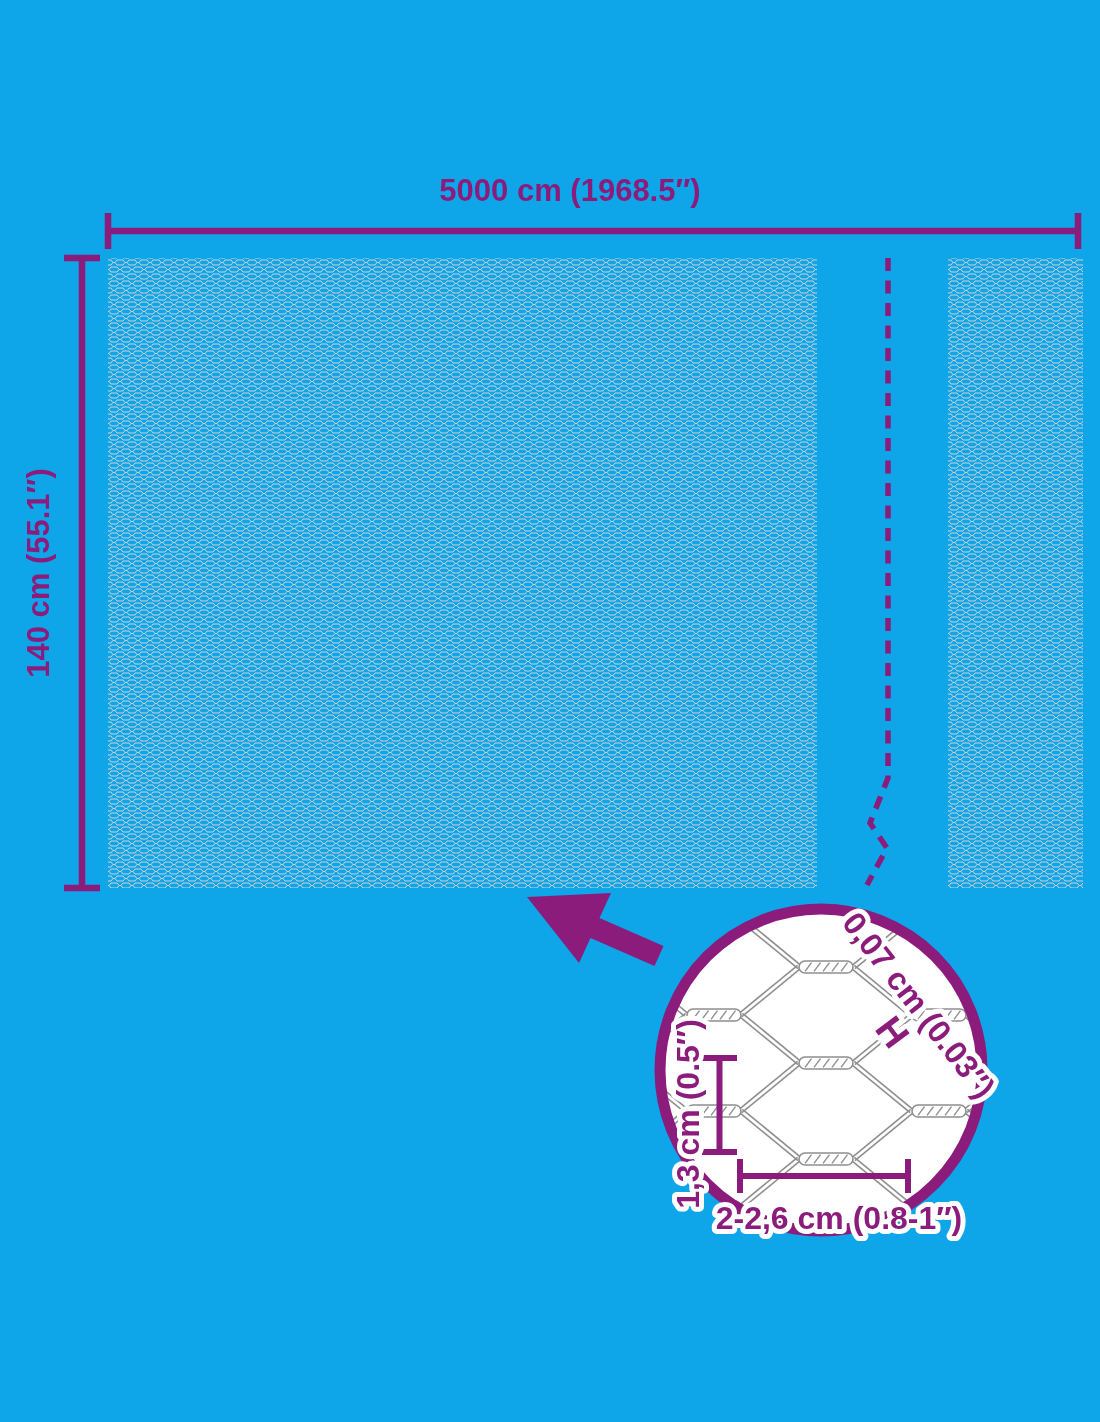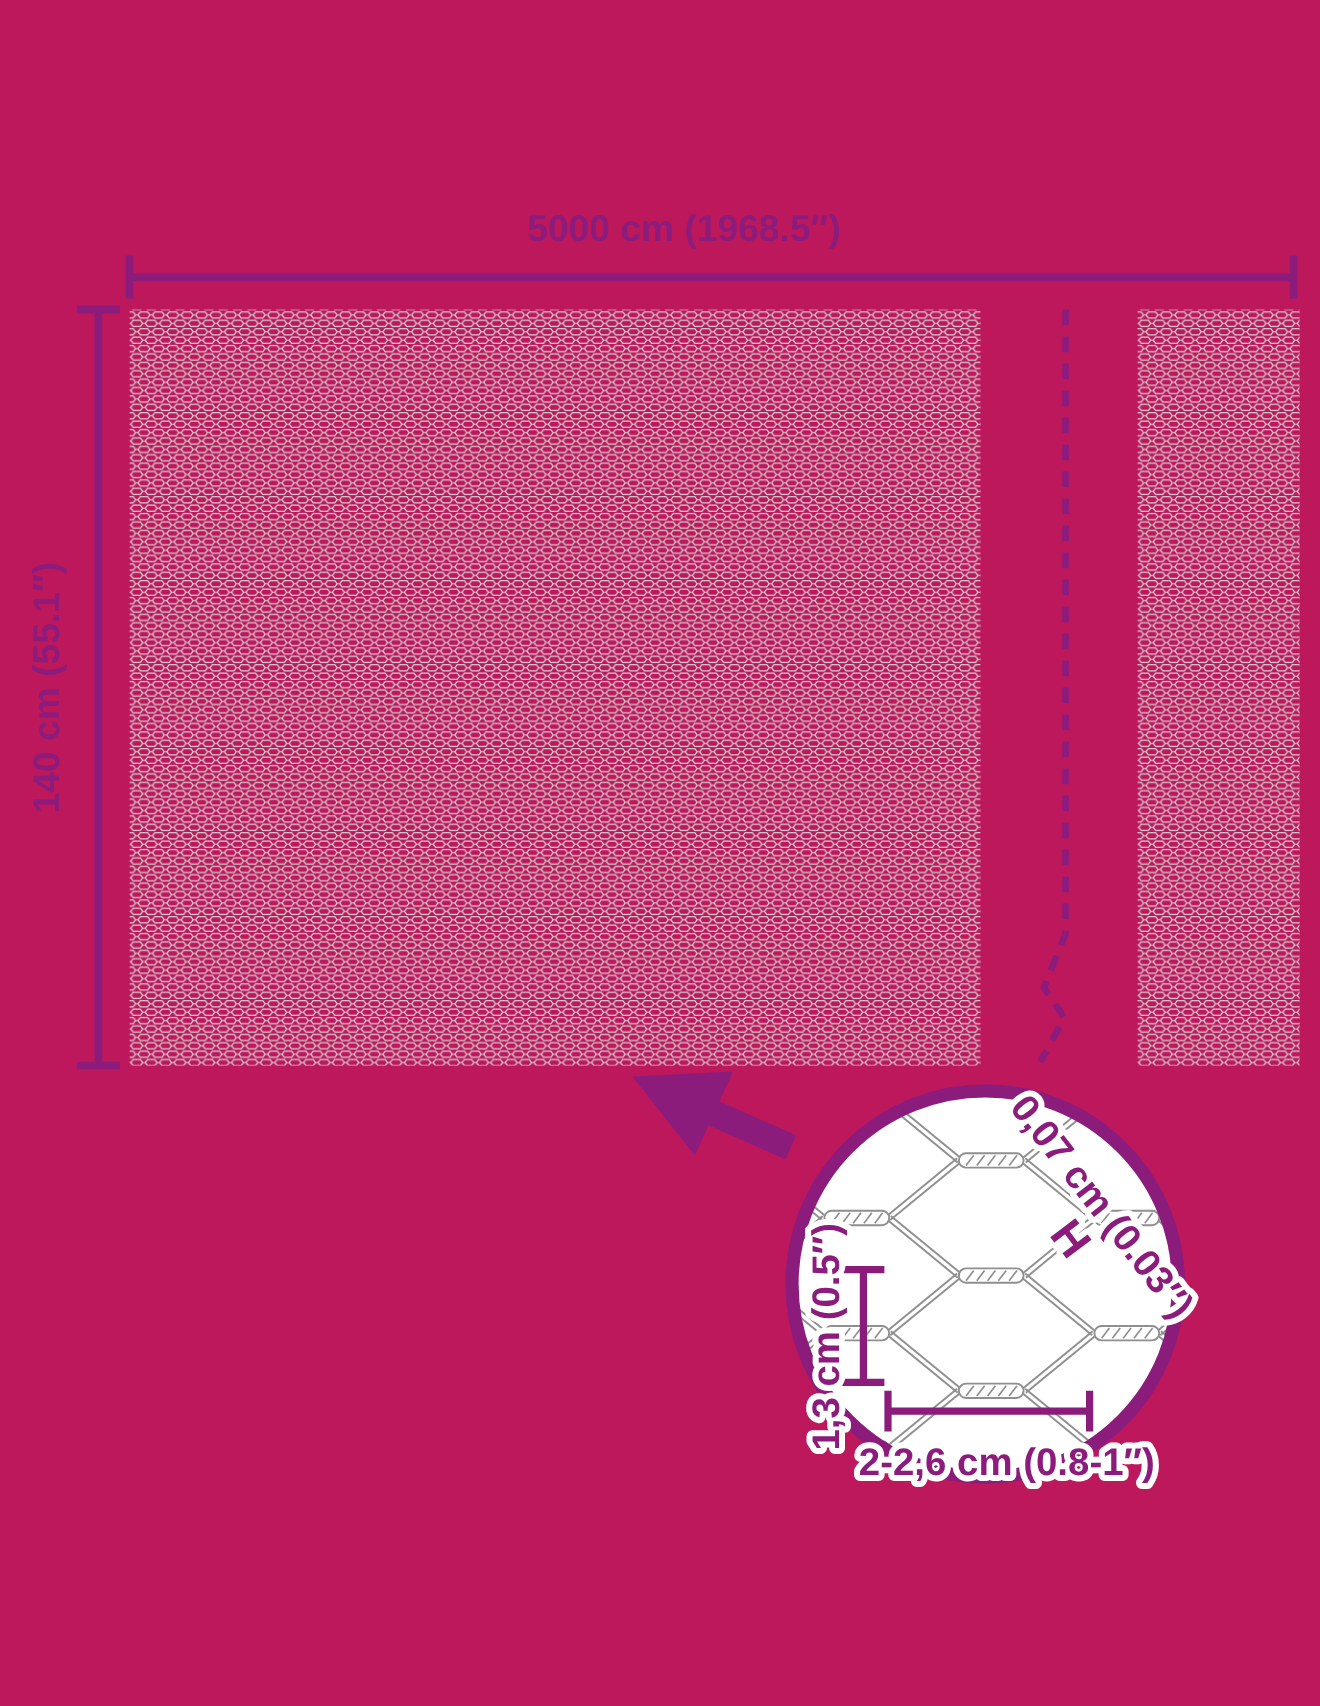--- a/index.html
+++ b/index.html
@@ -1,16 +1,16 @@
 <!DOCTYPE html>
 <html><head>
 <meta charset="utf-8">
 <style>
   html,body{margin:0;padding:0;background:#ffffff;}
-  .page{position:relative;width:1100px;height:1422px;background:#be185d;overflow:hidden;}
+  .page{position:relative;width:1100px;height:1422px;background:#0ea5e9;overflow:hidden;}
   svg{display:block;}
   .dim-stroke{stroke:#8C1C7C;stroke-width:6;fill:none;}
   .dim-stroke-thick{stroke:#8C1C7C;stroke-width:6.5;fill:none;}
   .dash-line{stroke:#8C1C7C;stroke-width:5.5;fill:none;stroke-dasharray:13 9.5;}
   .accent-fill{fill:#8C1C7C;}
   .dim-label{
     font-family:"Liberation Sans","DejaVu Sans",sans-serif;
     font-weight:bold;
     fill:#8C1C7C;
   }

